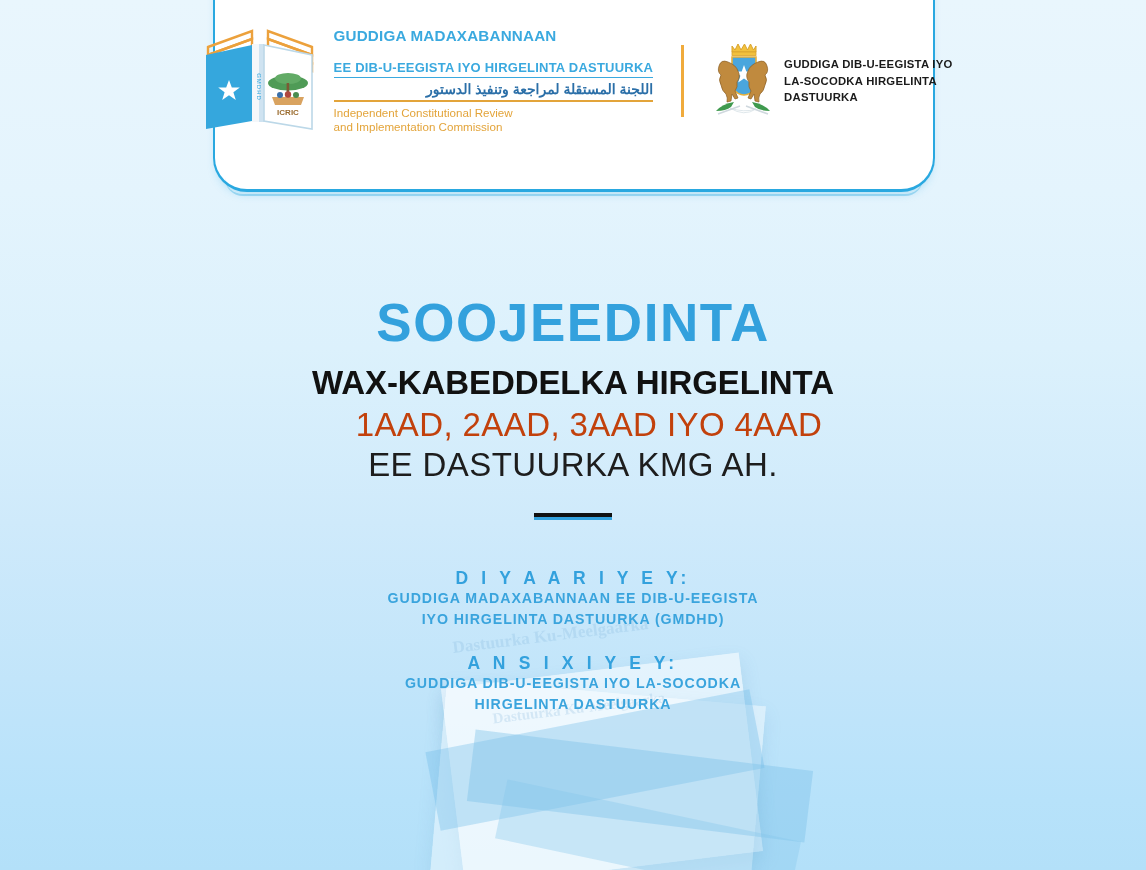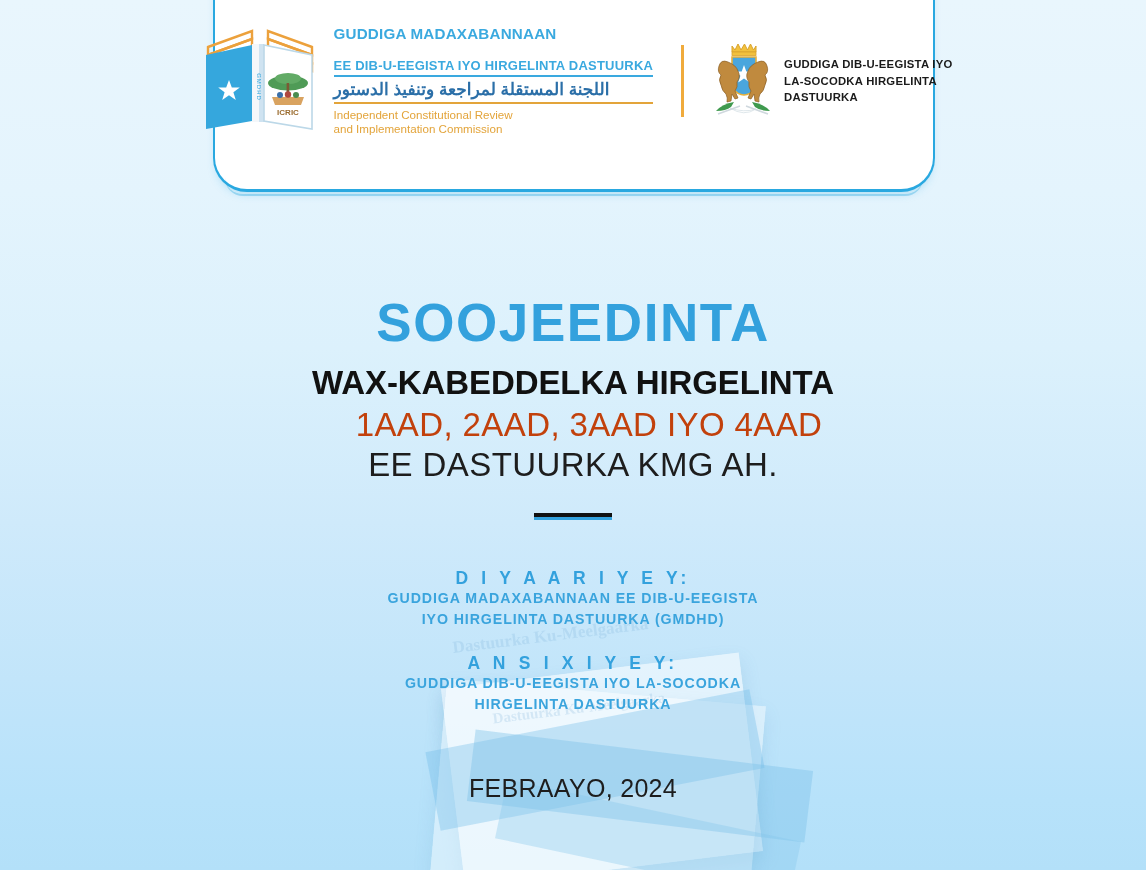--- a/index.html
+++ b/index.html
@@ -38,22 +38,22 @@
   .icric-l1{
     font-size:15.2px; font-weight:bold; color:#3aa9df; letter-spacing:.2px;
     white-space:nowrap;
   }
   .icric-l2{
     font-size:13px; font-weight:bold; color:#3aa9df; letter-spacing:.22px;
     margin-top:18px; white-space:nowrap;
   }
   .icric-rule{ height:1.6px; background:#3aa9df; margin:3px 0 3px; width:100%; }
   .icric-ar{
-    font-size:17px; font-weight:bold; color:#2b6fa8; direction:rtl;
-    text-align:left; white-space:nowrap; padding:1px 0;
+    font-size:14px; font-weight:bold; color:#2b6fa8; direction:rtl;
+    text-align:right; white-space:nowrap; padding:1px 0;
   }
   .icric-rule2{ height:1.6px; background:#e3a43a; margin:3px 0 4px; width:100%; }
   .icric-l4{
     font-size:11.6px; color:#e3a43a; line-height:1.22; white-space:nowrap;
   }
 
   .v-divider{
     width:3px; height:72px; background:#f0ab3c; margin:0 26px 0 28px; flex:none;
   }
 
@@ -250,14 +250,13 @@
     <div class="credit-line">GUDDIGA MADAXABANNAAN EE  DIB-U-EEGISTA</div>
     <div class="credit-line">IYO HIRGELINTA DASTUURKA (GMDHD)</div>
   </div>
 
   <div class="credit-block credit-2">
     <div class="credit-head">A N S I X I Y E Y:</div>
     <div class="credit-line">GUDDIGA DIB-U-EEGISTA IYO LA-SOCODKA</div>
     <div class="credit-line">HIRGELINTA DASTUURKA</div>
   </div>
 
-  <div class="date-line">FEBRAAYO, 2024</div>
 </div>
 
 </body></html>

